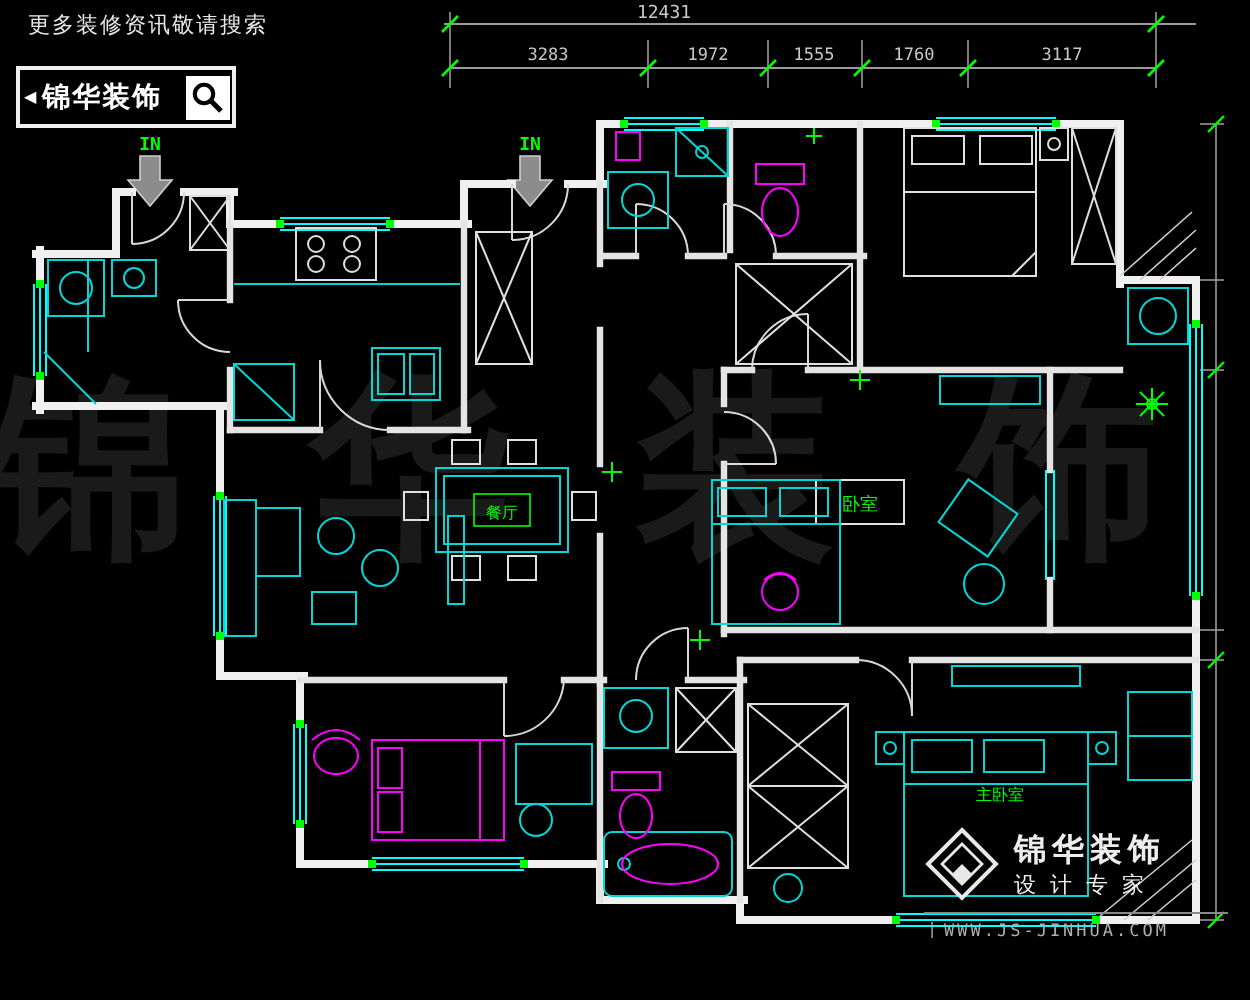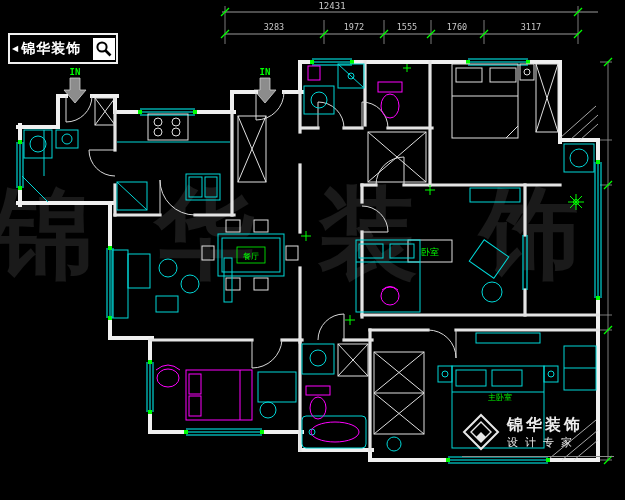--- a/index.html
+++ b/index.html
@@ -32,20 +32,21 @@
   text{font-family:"DejaVu Sans Mono",monospace;}
   .cjk{font-family:"DejaVu Sans",sans-serif;}
 </style>
 </head>
 <body>
 
 <div id="stage">
 
   <div id="wm-center" class="cjk">锦 华 装 饰</div>
 
+  <div id="banner" class="cjk">更多装修资讯敬请搜索</div>
   <div id="brand-box">
     <span id="brand-cursor">◀</span>
     <span id="brand-text" class="cjk">锦华装饰</span>
     <span id="search-chip">
       <svg width="18" height="18" viewBox="0 0 18 18">
         <circle cx="7" cy="7" r="4.6" fill="none" stroke="#000" stroke-width="2"></circle>
         <line x1="10.5" y1="10.5" x2="15.5" y2="15.5" stroke="#000" stroke-width="2.6"></line>
       </svg>
     </span>
   </div>
@@ -429,15 +430,16 @@
         <polygon points="19,2 36,19 19,36 2,19" fill="none" stroke="#e8e8e8" stroke-width="2"></polygon>
         <polygon points="19,9 29,19 19,29 9,19" fill="none" stroke="#e8e8e8" stroke-width="1.4"></polygon>
         <polygon points="19,19 24,24 19,29 14,24" fill="#e8e8e8"></polygon>
       </svg>
       <div id="logo-texts">
         <div id="logo-brand" class="cjk">锦华装饰</div>
         <div id="logo-tagline" class="cjk">设计专家</div>
       </div>
     </div>
     <div id="logo-divider"></div>
+    <div id="logo-site">丨WWW.JS-JINHUA.COM</div>
   </div>
 
 </div>
 
 </body></html>

